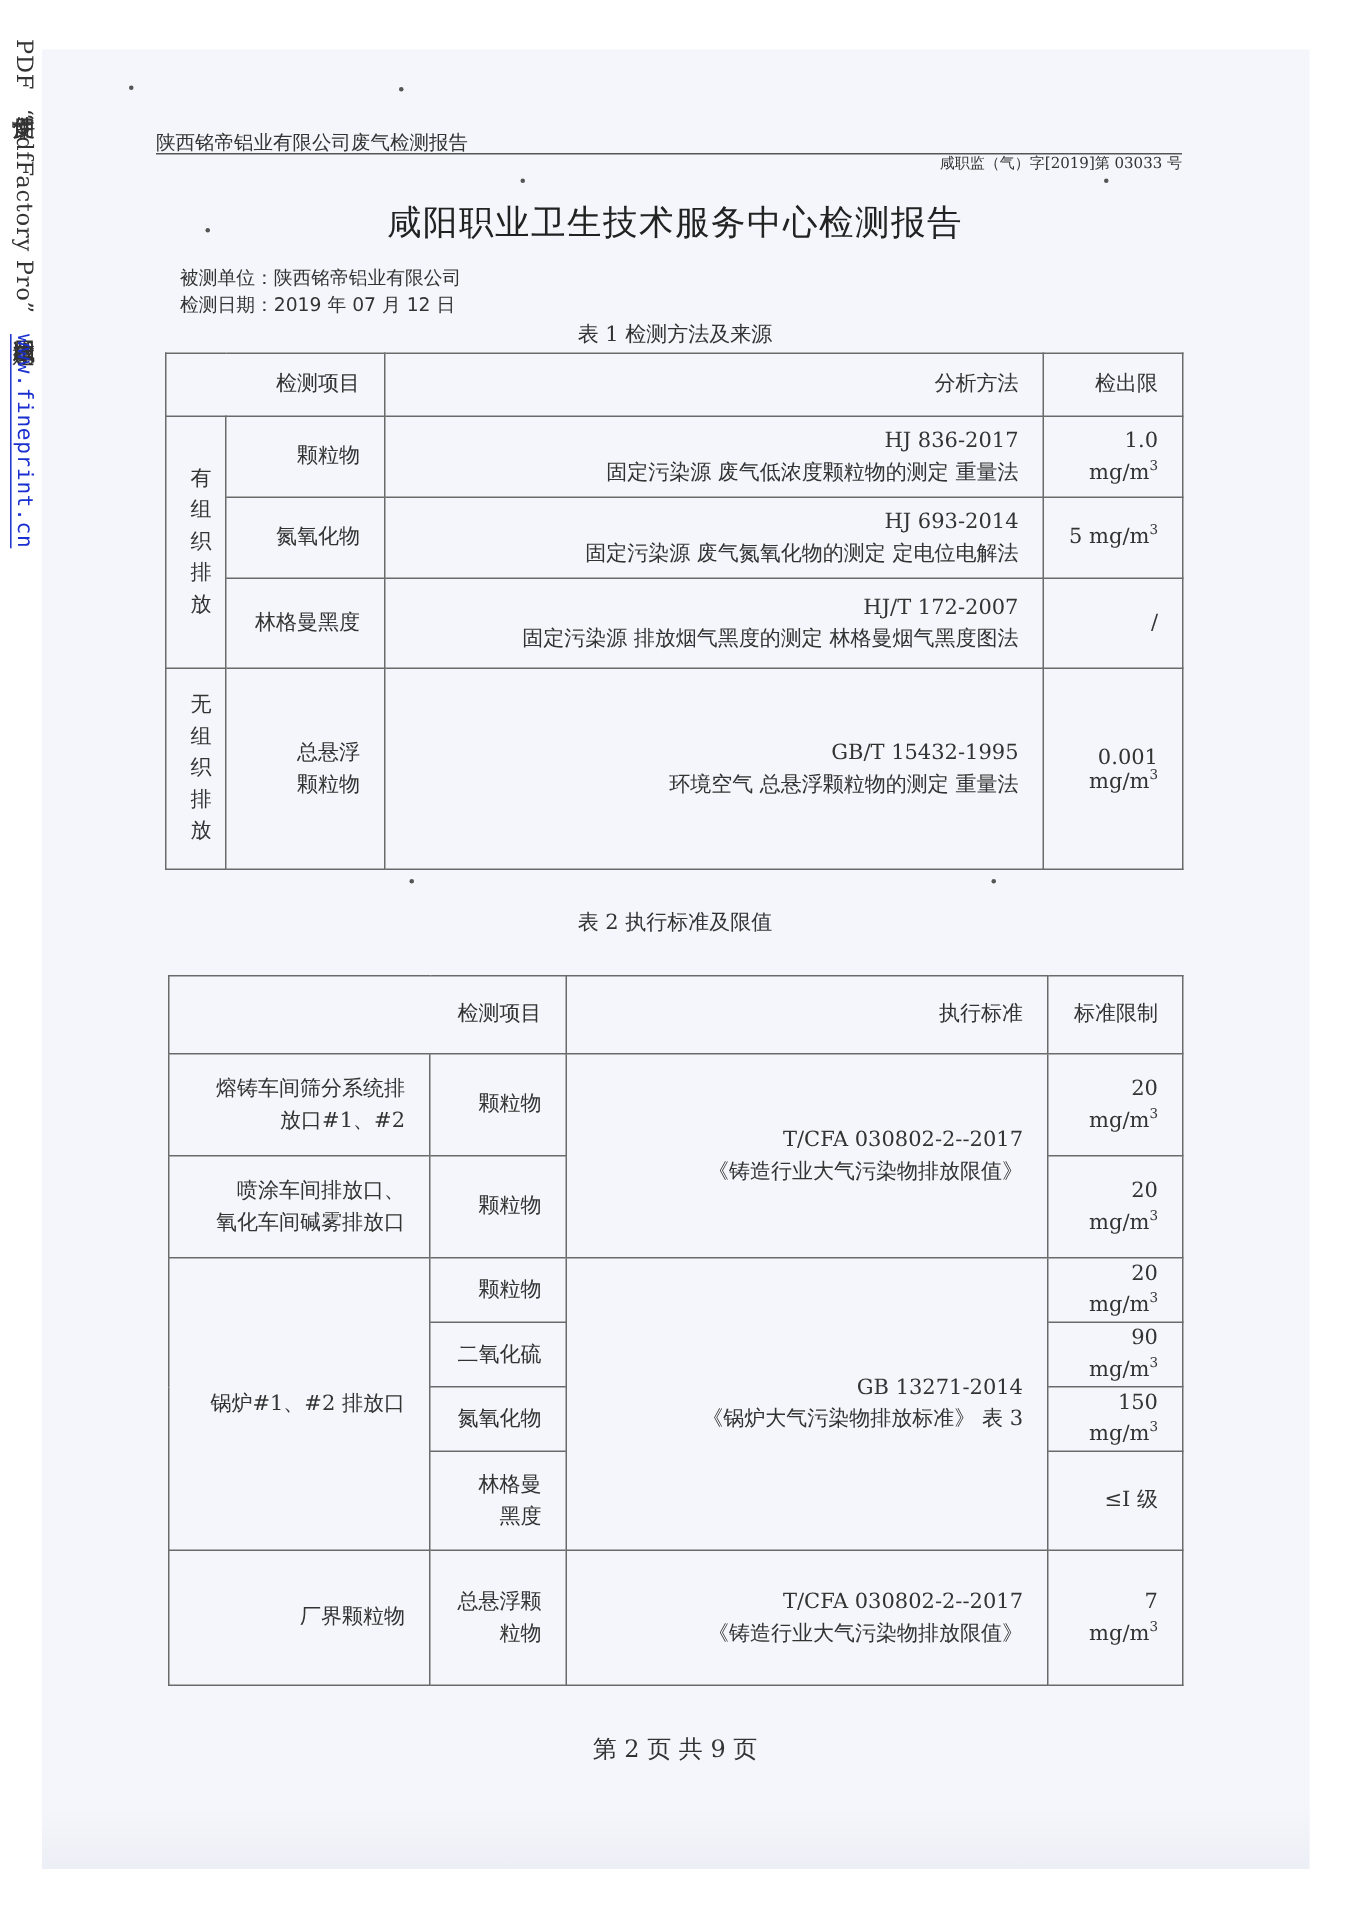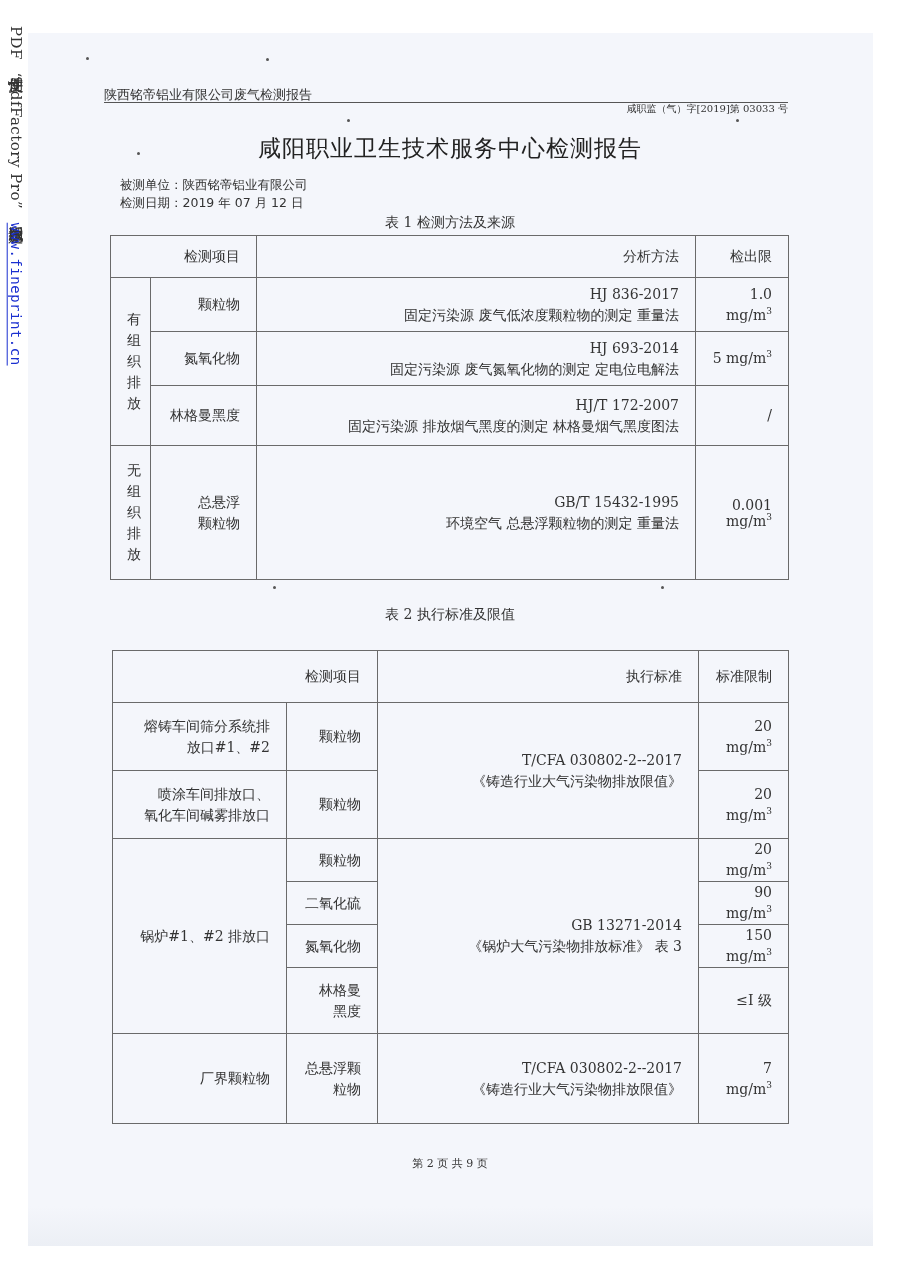--- a/index.html
+++ b/index.html
@@ -60,21 +60,21 @@
   }
   table.t td {
     border:1.2px solid #6a6a6a; text-align:right; vertical-align:middle;
     padding:0 16px; line-height:21px;
   }
   .vtext { line-height:22px; }
   .vtext span { display:block; }
   sup { font-size:9px; vertical-align:6px; line-height:0; }
   .footer {
     position:absolute; left:0; width:900px; top:1156px; text-align:center;
-    font-size:11px; color:#333;
+    font-size:16px; color:#333;
   }
 </style>
 </head>
 <body>
 
 <div class="watermark">
   <span>PDF 文件使用 “pdfFactory Pro” 试用版本创建 </span><a>www.fineprint.cn</a>
 </div>
 
 <div class="paper">

